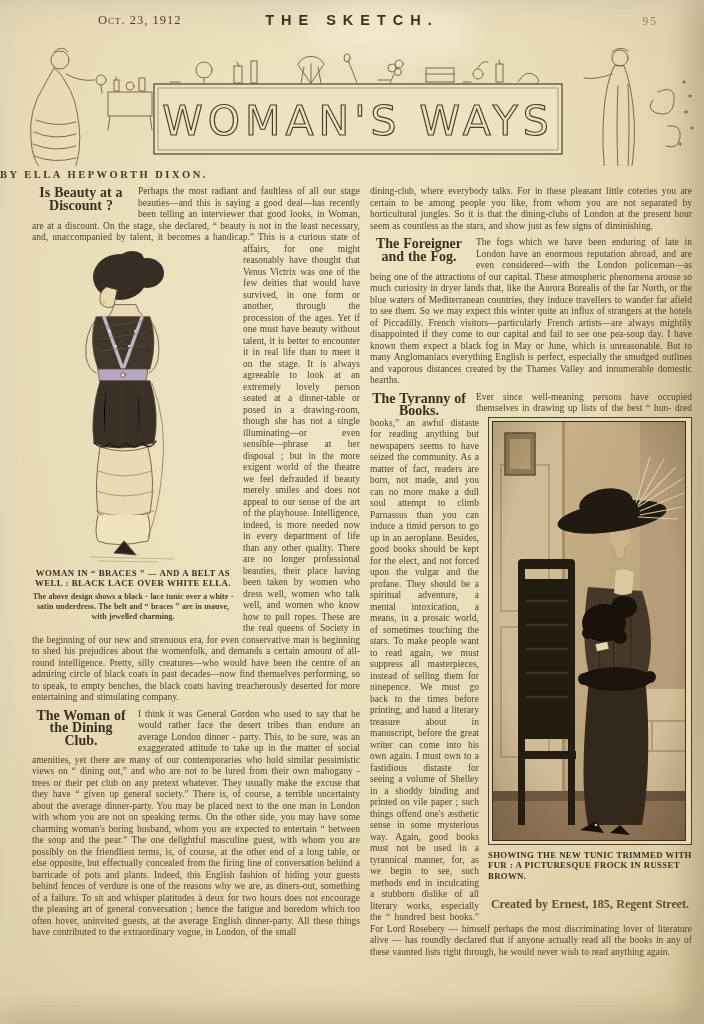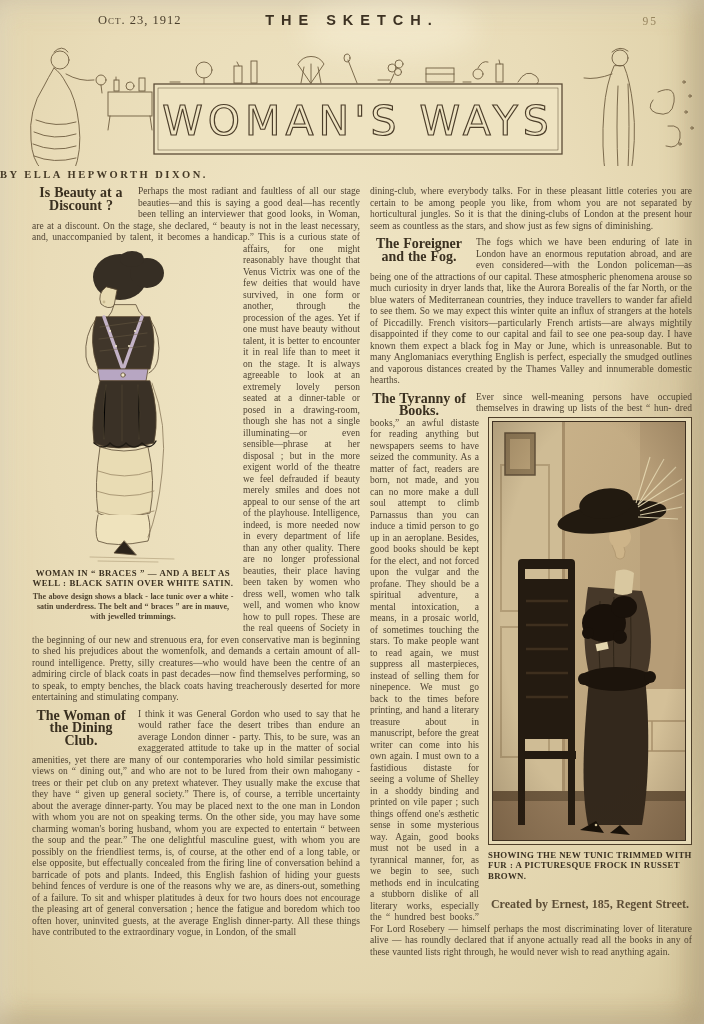--- a/index.html
+++ b/index.html
@@ -166,22 +166,22 @@
             <path d="M66 200 q-6 38 -2 66 q14 8 52 0 q6 -32 -2 -66 q-24 8 -48 0 z" fill="#e9dcb4"></path>
             <path d="M64 224 q26 10 54 0 M62 244 q28 10 58 0 M62 264 q28 10 58 0" fill="none" stroke="#9a8866"></path>
             <path d="M64 268 q-4 18 0 26 q16 7 50 0 q4 -10 0 -26" fill="#efe3bd"></path>
 
             <path d="M90 294 l-10 12 l22 2 z" fill="#2c241b"></path>
             <path d="M56 310 l84 2 M64 314 l60 1" stroke="#b5a37f" stroke-width="0.7"></path>
 
             <path d="M118 136 q16 40 10 90 q-4 40 -14 64" fill="none" stroke="#8a785a"></path>
           </g>
         </svg>
-        <span class="illus-cap-title" style="display:block">WOMAN IN “ BRACES ” — AND A BELT AS WELL : BLACK SATIN OVER WHITE SATIN.</span>
-        <span class="illus-cap-sub" style="display:block">The above design shows a black - lace tunic over a white - satin underdress. The belt and “ braces ” are in mauve, with jewelled trimmings.</span>
+        <span class="illus-cap-title" style="display:block">WOMAN IN “ BRACES ” — AND A BELT AS WELL : BLACK LACE OVER WHITE ELLA.</span>
+        <span class="illus-cap-sub" style="display:block">The above design shows a black - lace tunic over a white - satin underdress. The belt and “ braces ” are in mauve, with jewelled charming.</span>
       </span>
       <span>for one might reasonably have thought that Venus Victrix was one of the few deities that would have survived, in one form or another, through the procession of the ages.  Yet if one must have beauty without talent, it is better to encounter it in real life than to meet it on the stage.  It is always agreeable to look at an extremely lovely person seated at a dinner-table or posed in a drawing-room, though she has not a single illuminating—or even sensible—phrase at her disposal ; but in the more exigent world of the theatre we feel defrauded if beauty merely smiles and does not appeal to our sense of the art of the playhouse.  Intelligence, indeed, is more needed now in every department of life than any other quality.  There are no longer professional beauties, their place having been taken by women who dress well, women who talk well, and women who know how to pull ropes.  These are the real queens of Society in the beginning of our new and strenuous era, for even conservative man is beginning to shed his prejudices about the womenfolk, and demands a certain amount of all-round intelligence.  Pretty, silly creatures—who would have been the centre of an admiring circle of black coats in past decades—now find themselves performing, so to speak, to empty benches, the black coats having treacherously deserted for more entertaining and stimulating company.</span>
     </p>
     <p>
       <span class="sec-head">The Woman of the Dining Club.</span>
       <span>I think it was General Gordon who used to say that he would rather face the desert tribes than endure an average London dinner - party.  This, to be sure, was an exaggerated attitude to take up in the matter of social amenities, yet there are many of our contemporaries who hold similar pessimistic views on “ dining out,” and who are not to be lured from their own mahogany - trees or their pet club on any pretext whatever.  They usually make the excuse that they have “ given up general society.”  There is, of course, a terrible uncertainty about the average dinner-party.  You may be placed next to the one man in London with whom you are not on speaking terms.  On the other side, you may have some charming woman's boring husband, whom you are expected to entertain “ between the soup and the pear.”  The one delightful masculine guest, with whom you are possibly on the friendliest terms, is, of course, at the other end of a long table, or else opposite, but effectually concealed from the firing line of conversation behind a barricade of pots and plants.  Indeed, this English fashion of hiding your guests behind fences of verdure is one of the reasons why we are, as diners-out, something of a failure.  To sit and whisper platitudes à deux for two hours does not encourage the pleasing art of general conversation ; hence the fatigue and boredom which too often hover, uninvited guests, at the average English dinner-party.  All these things have contributed to the extraordinary vogue, in London, of the small</span>
     </p>
   </div>
 
   <div class="col col-right">

